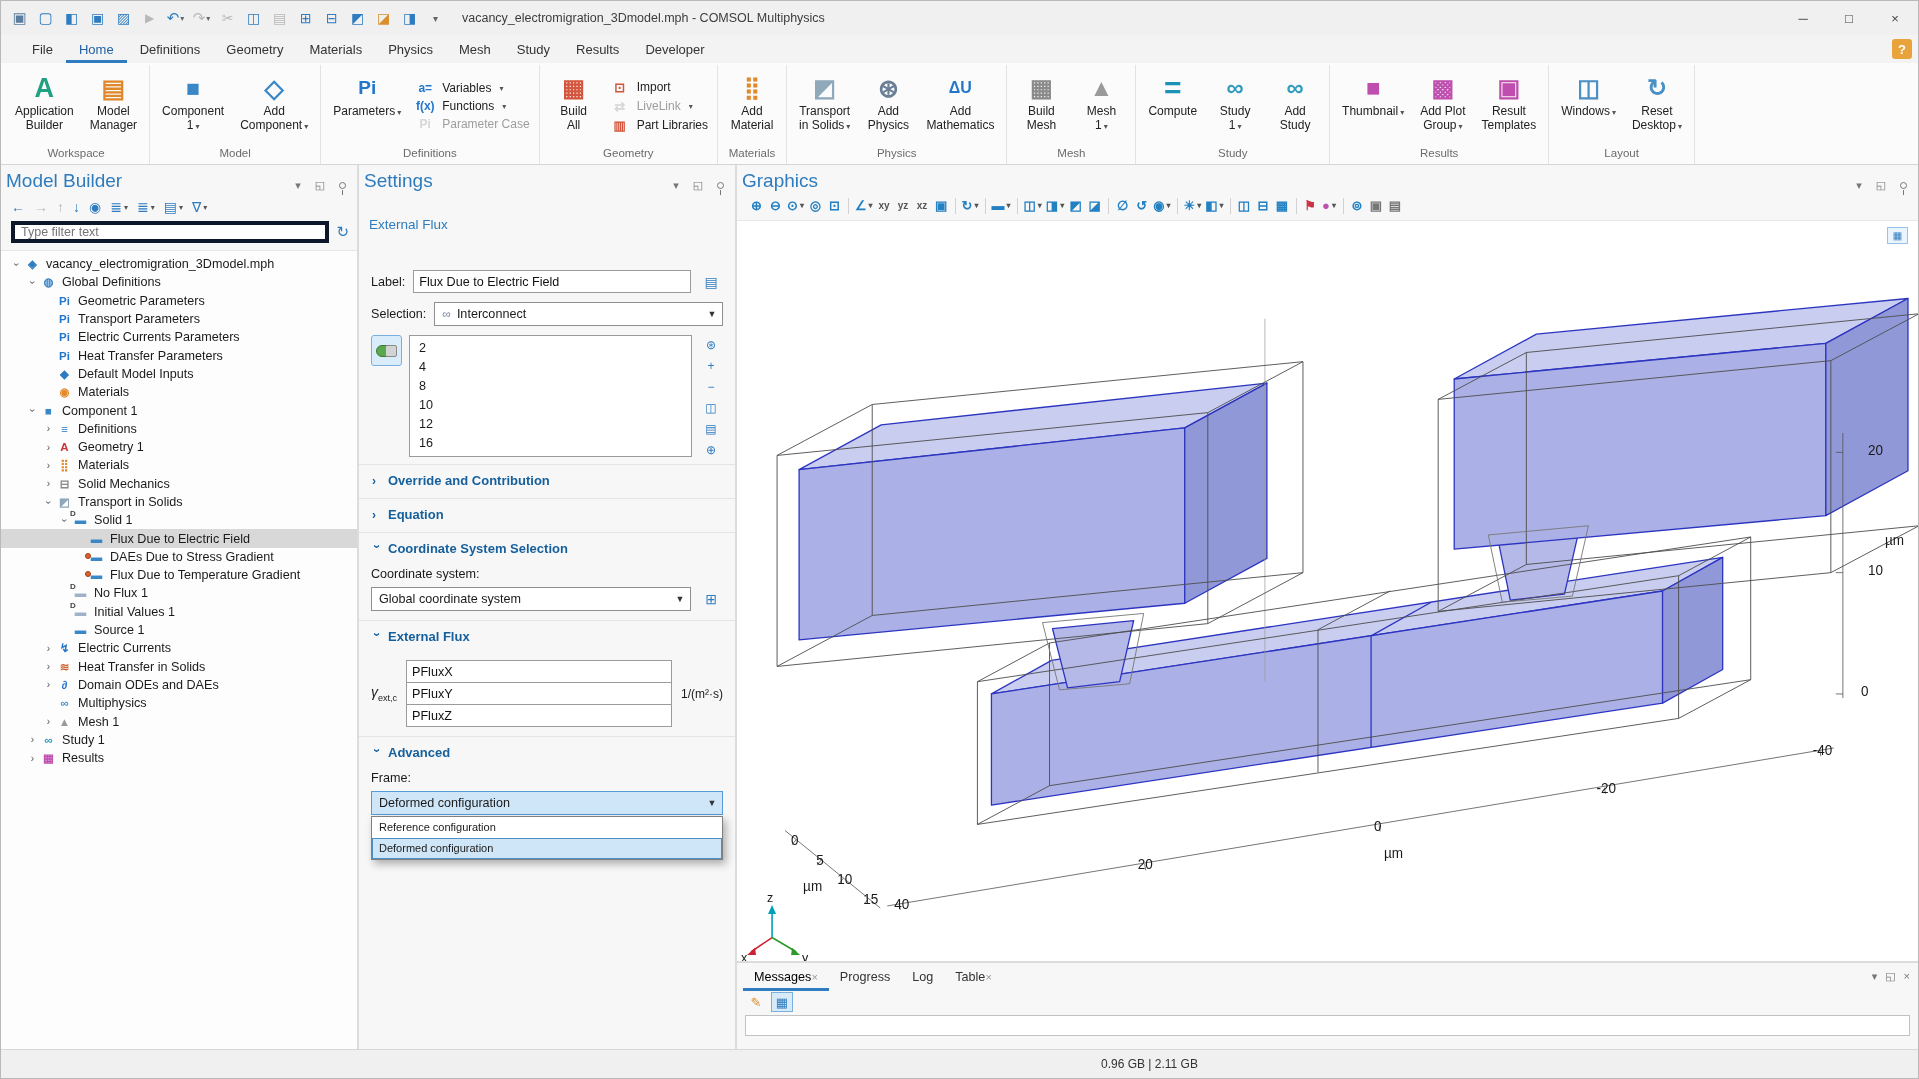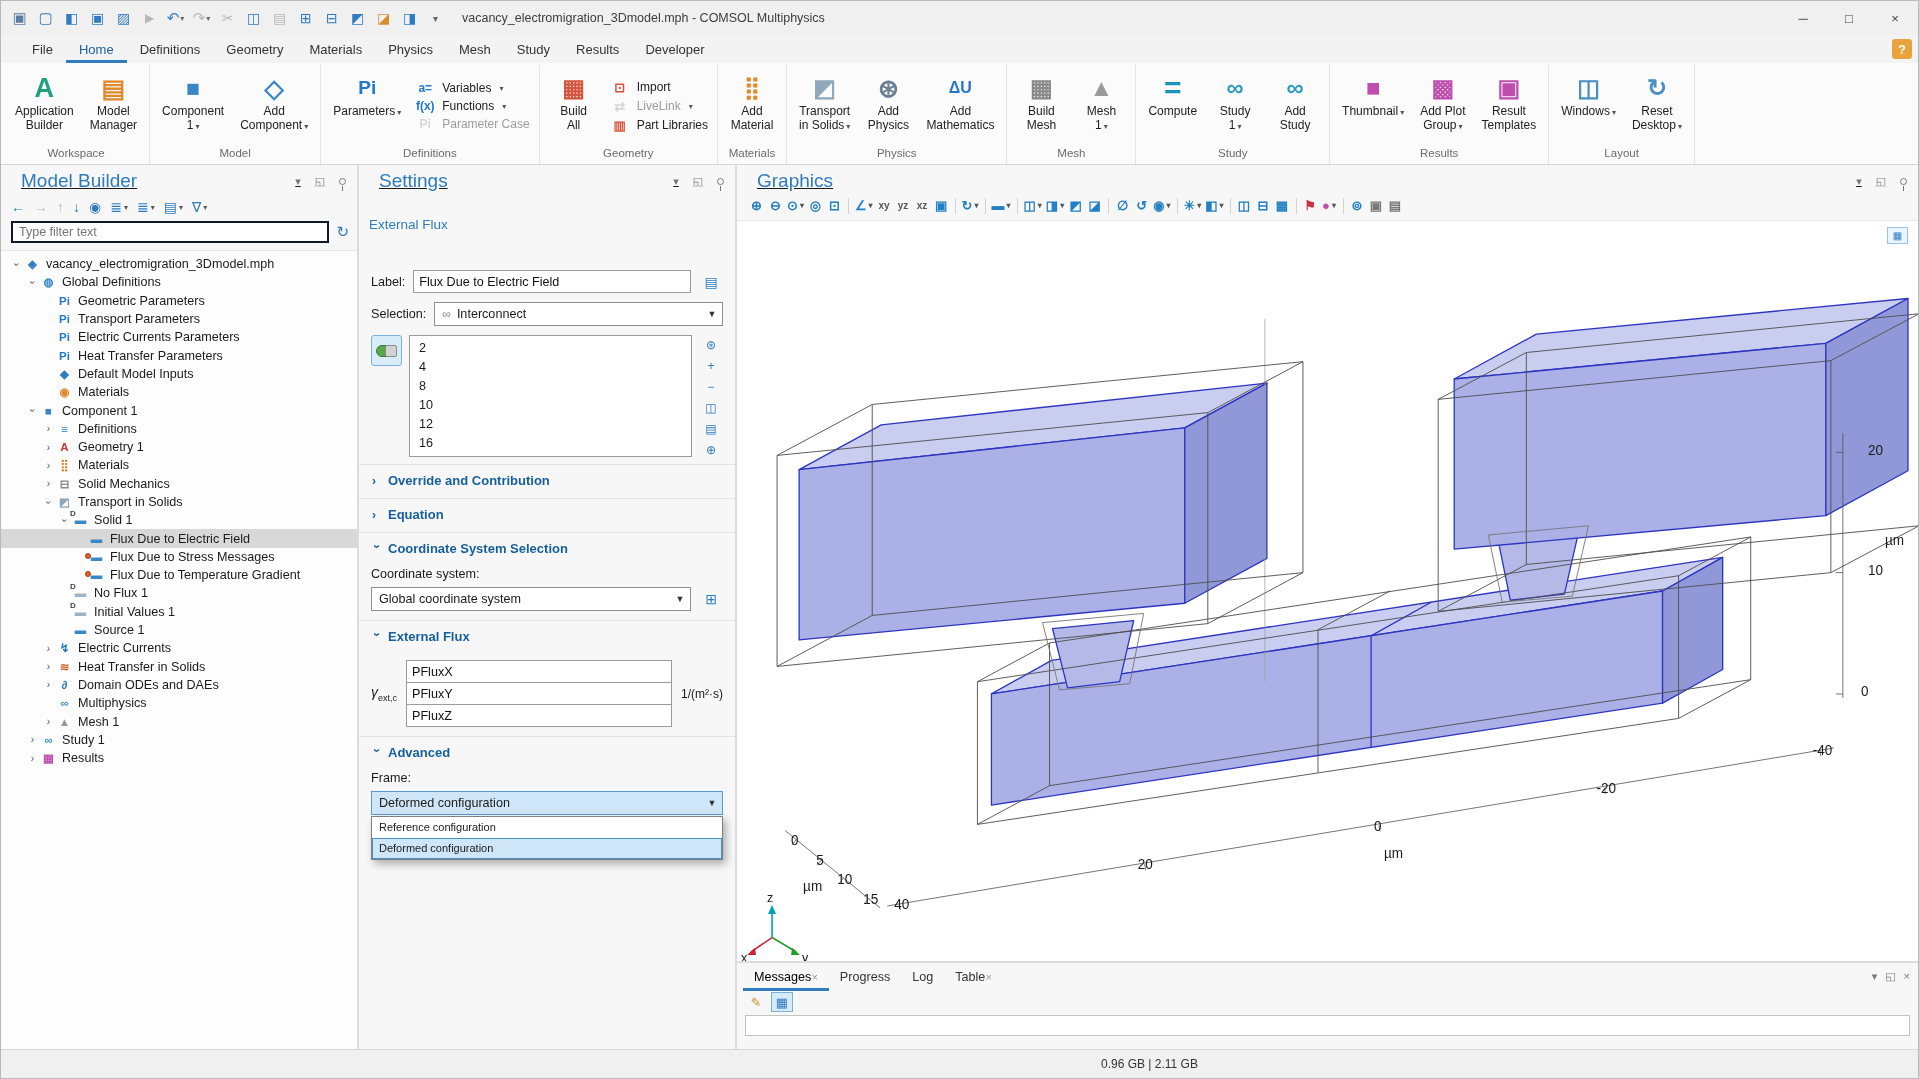--- a/index.html
+++ b/index.html
@@ -43,33 +43,33 @@
   .dd { font-size:8px; color:#555; margin-left:2px; }
   .rstack { display:flex; flex-direction:column; justify-content:center; gap:4px; padding:0 4px; }
   .rsbtn { display:flex; align-items:center; gap:6px; font-size:12px; color:#222; }
   .rsbtn.dis { color:#9d9d9d; }
   .rsbtn .sic { width:22px; text-align:center; font-size:12px; font-weight:bold; }
   .rsbtn.dis .sic { opacity:.45; }
 
   
   .main { flex:1; display:flex; gap:2px; background:#dcdcdc; min-height:0; }
   .panel { background:#f7f7f7; display:flex; flex-direction:column; min-height:0; }
-  .panel-header { display:flex; align-items:center; padding:5px 8px 0 20px; flex:none;text-decoration:underline; }
+  .panel-header { display:flex; align-items:flex-end; padding:5px 8px 0 5px; flex:none; }
   .panel-title { color:#2e7cbe; font-size:19px; font-weight:400; white-space:nowrap; margin-right:auto; }
   .ph-icons { display:flex; gap:8px; align-items:center; color:#777; font-size:11px; }
   .ph-ico { display:flex; align-items:center; justify-content:center; width:14px; height:14px; }
   .pin { width:7px; height:7px; border:1.5px solid #777; border-radius:50%; position:relative; display:inline-block; }
   .pin::after { content:""; position:absolute; top:7px; left:2px; width:1.5px; height:5px; background:#777; }
 
   
   .mb { width:356px; flex:none; }
   .mb-toolbar { display:flex; align-items:center; gap:9px; padding:7px 10px 5px; flex:none; }
   .mbt { display:flex; align-items:center; font-size:14px; }
   .filter-row { display:flex; align-items:center; gap:7px; padding:1px 8px 7px 10px; flex:none; }
-  .filter-input { flex:1; height:22px; border:2px solid #0f172a; background:#fff; padding:0 6px;
+  .filter-input { flex:1; height:22px; border:4px solid #0f172a; background:#fff; padding:0 6px;
                   font-size:12.5px; font-family:inherit; color:#444; }
   .refresh-ico { color:#2f7cc0; font-size:15px; }
   .tree { flex:1; background:#fdfdfd; border-top:1px solid #e6e6e6; padding-top:4px; overflow:hidden; font-size:12.6px; }
   .trow { display:flex; align-items:center; height:18.3px; white-space:nowrap; }
   .trow.selected { background:#d8d8d8; }
   .texp { width:15px; font-size:10px; color:#555; text-align:center; flex:none; }
   .texp .chev { display:inline-block; }
   .texp .chev.open { transform:rotate(90deg); }
   .tico { width:17px; text-align:center; margin-right:5px; font-size:11.5px; font-weight:bold; position:relative; flex:none; }
   .tico .badge { position:absolute; top:-5px; left:-2px; font-size:8px; color:#444; font-weight:bold; }
@@ -544,21 +544,21 @@
             <span>Solid 1</span>
           </div>
           <div class="trow selected" style="padding-left: 72px;">
             <span class="texp"></span>
             <span class="tico" style="color: rgb(58, 135, 200);">▬</span>
             <span>Flux Due to Electric Field</span>
           </div>
           <div class="trow" style="padding-left: 72px;">
             <span class="texp"></span>
             <span class="tico" style="color: rgb(58, 135, 200);">▬<span class="odot"></span></span>
-            <span>Flux Due to Stress Messages</span>
+            <span>DAEs Due to Stress Gradient</span>
           </div>
           <div class="trow" style="padding-left: 72px;">
             <span class="texp"></span>
             <span class="tico" style="color: rgb(58, 135, 200);">▬<span class="odot"></span></span>
             <span>Flux Due to Temperature Gradient</span>
           </div>
           <div class="trow" style="padding-left: 56px;">
             <span class="texp"></span>
             <span class="tico" style="color: rgb(159, 179, 200);">▬<span class="badge">D</span></span>
             <span>No Flux 1</span>

